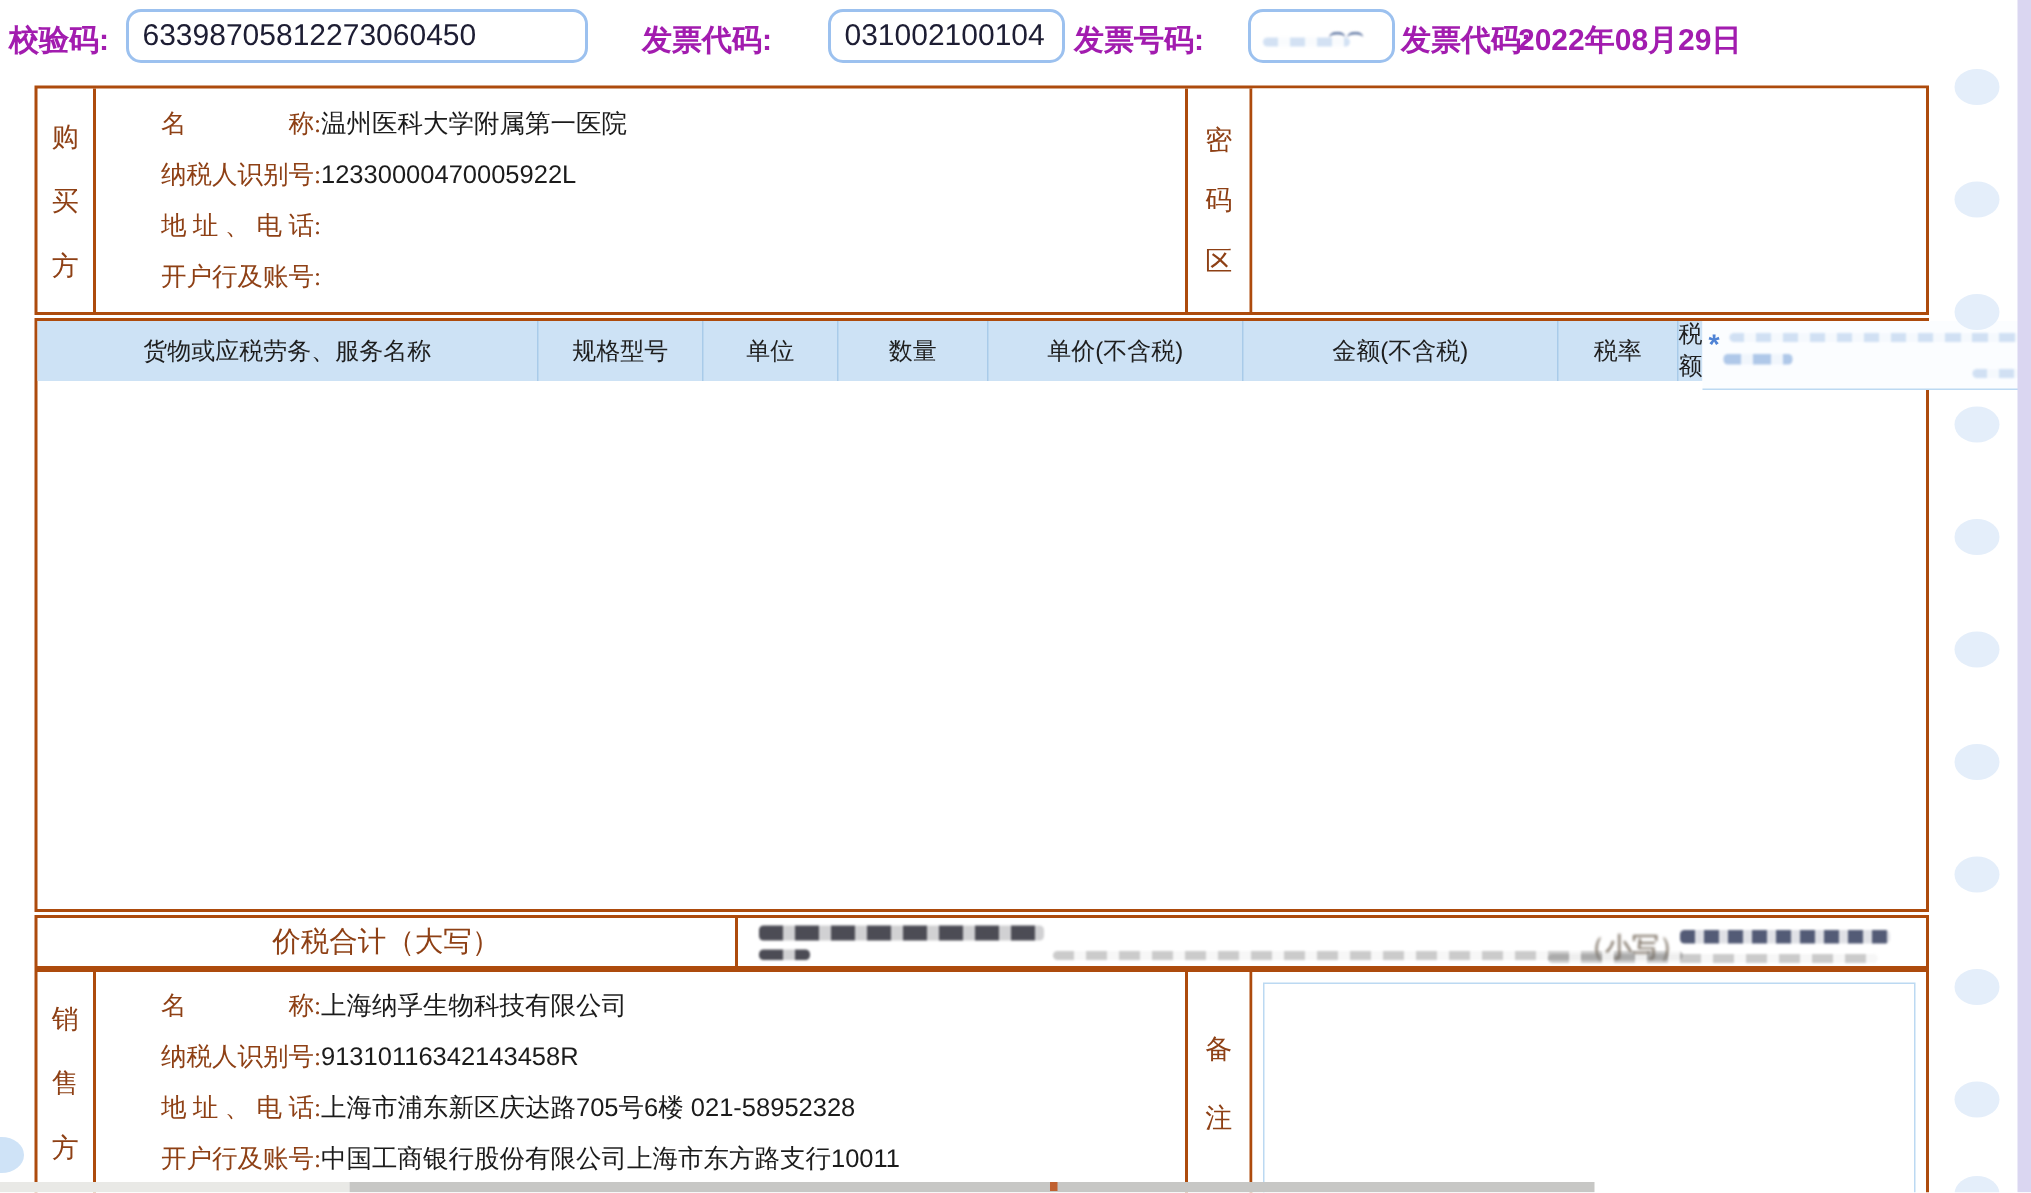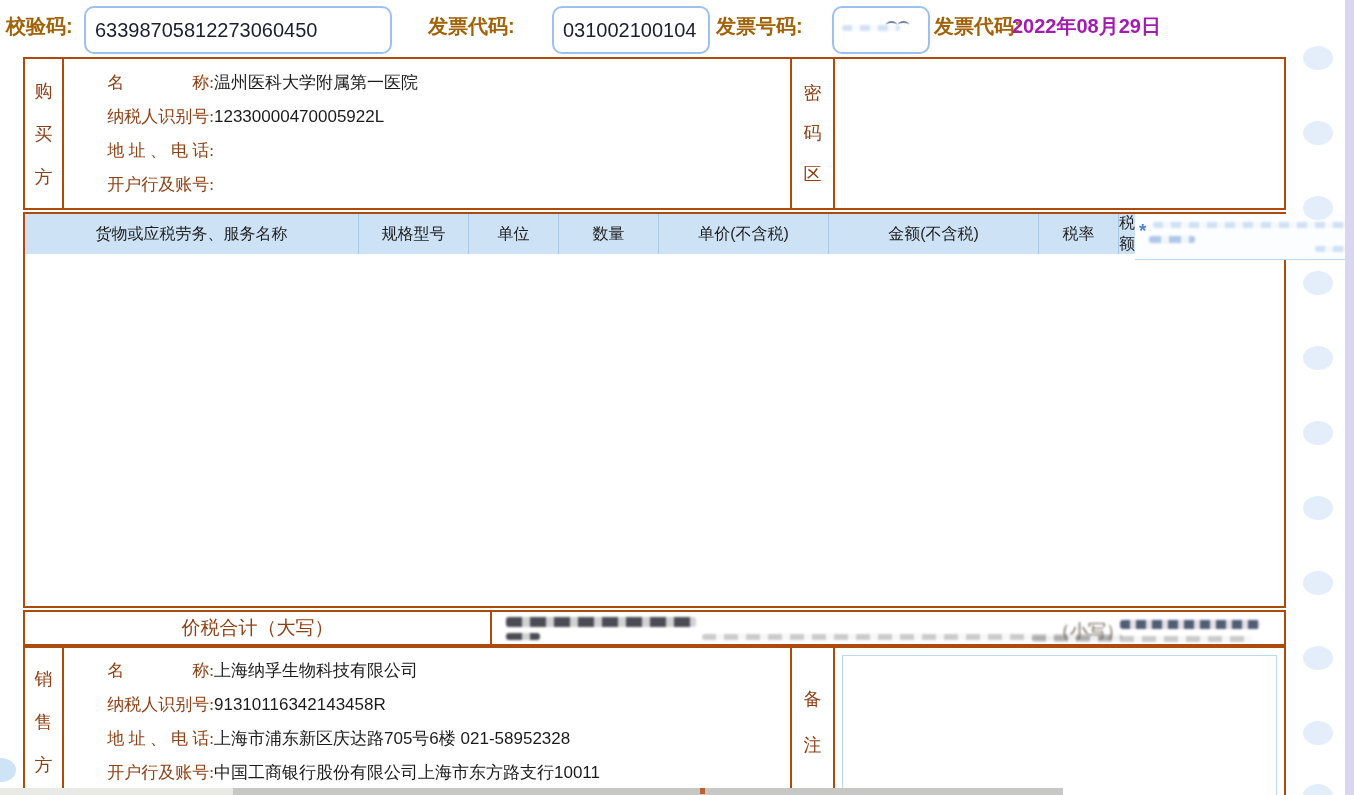--- a/index.html
+++ b/index.html
@@ -1,20 +1,20 @@
 <!DOCTYPE html>
 <html><head>
 <meta charset="utf-8">
 <style>
   html,body{margin:0;padding:0;}
   .page{position:relative;width:1354px;height:795px;background:#ffffff;overflow:hidden;
         font-family:"Liberation Sans",sans-serif;}
   
-  .f-label{position:absolute;top:13px;font-size:20px;font-weight:bold;color:#a16207;white-space:nowrap;}
-  .f-box{position:absolute;top:6px;height:48px;border:2px solid #9cc1ef;border-radius:10px;
+  .f-label{position:absolute;top:13px;font-size:20px;font-weight:bold;color:#a21caf;white-space:nowrap;}
+  .f-box{position:absolute;top:6px;height:36px;border:2px solid #9cc1ef;border-radius:10px;
          background:#fff;display:flex;align-items:center;padding:0 9px;font-size:20px;
          color:#1d1d33;box-sizing:border-box;white-space:nowrap;}
   .f-date{position:absolute;top:13px;font-size:20px;font-weight:600;color:#a21caf;white-space:nowrap;}
   
   .tbl{position:absolute;left:23px;width:1263px;border:2px solid #ad4b0d;box-sizing:border-box;
        background:#fff;display:flex;}
   .side-cell{flex:0 0 37px;border-right:2px solid #ad4b0d;display:flex;flex-direction:column;
              justify-content:space-around;align-items:center;padding:10px 0;
              font-family:"Liberation Serif",serif;font-size:18px;color:#8e4015;}
   .info-cell{flex:0 0 726px;box-sizing:border-box;padding:6px 10px 6px 12px;display:flex;

